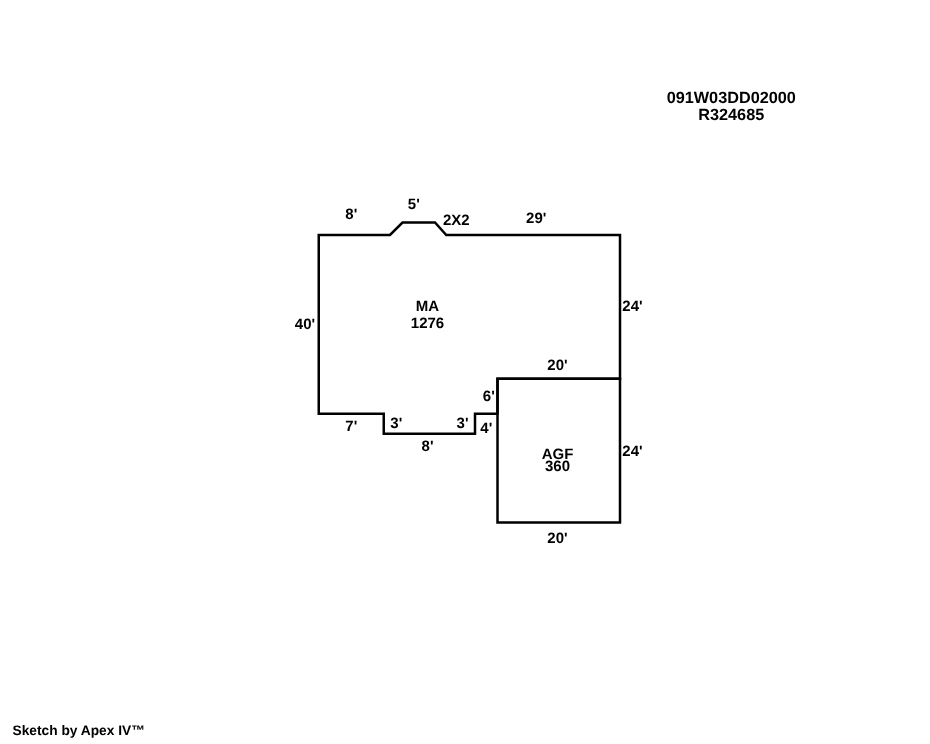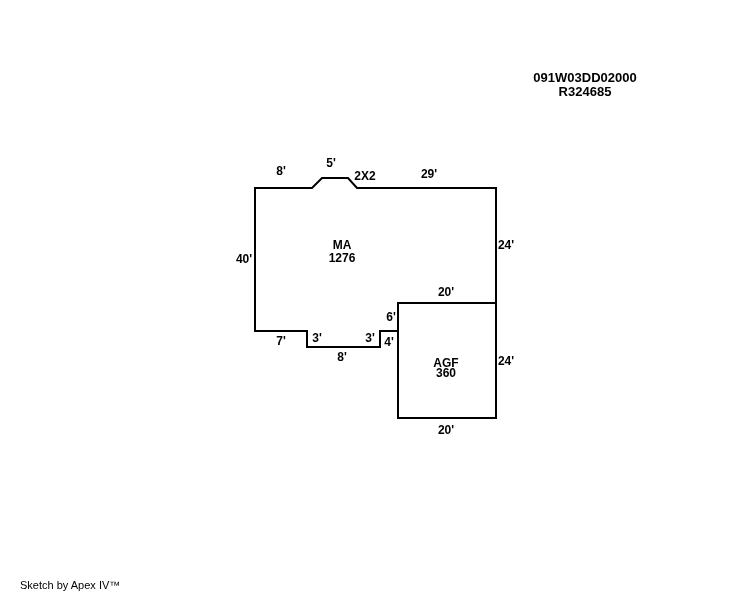--- a/index.html
+++ b/index.html
@@ -46,24 +46,24 @@
     transform: translateX(-50%);
     text-align: center;
     font-size: 12px;
     font-weight: bold;
     white-space: nowrap;
   }
   .area-label-ma { left: 342px; top: 239px; line-height: 13px; }
   .area-label-agf { left: 446px; top: 358px; line-height: 10px; }
   .credit {
     position: absolute;
-    left: 20px;
+    left: 10px;
     top: 579px;
     font-size: 11px;
-    font-weight: normal;
+    font-weight: bold;
   }
 </style>
 </head>
 <body>
 
 <div class="canvas">
 
   <div class="parcel-block">
     <div>091W03DD02000</div>
     <div>R324685</div>

